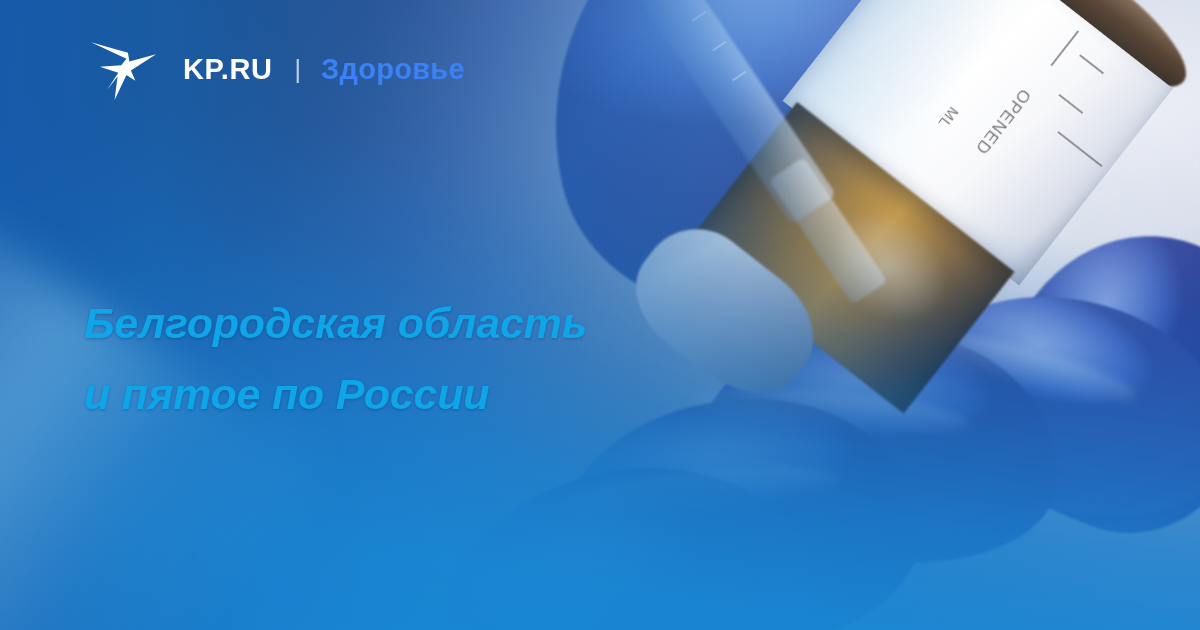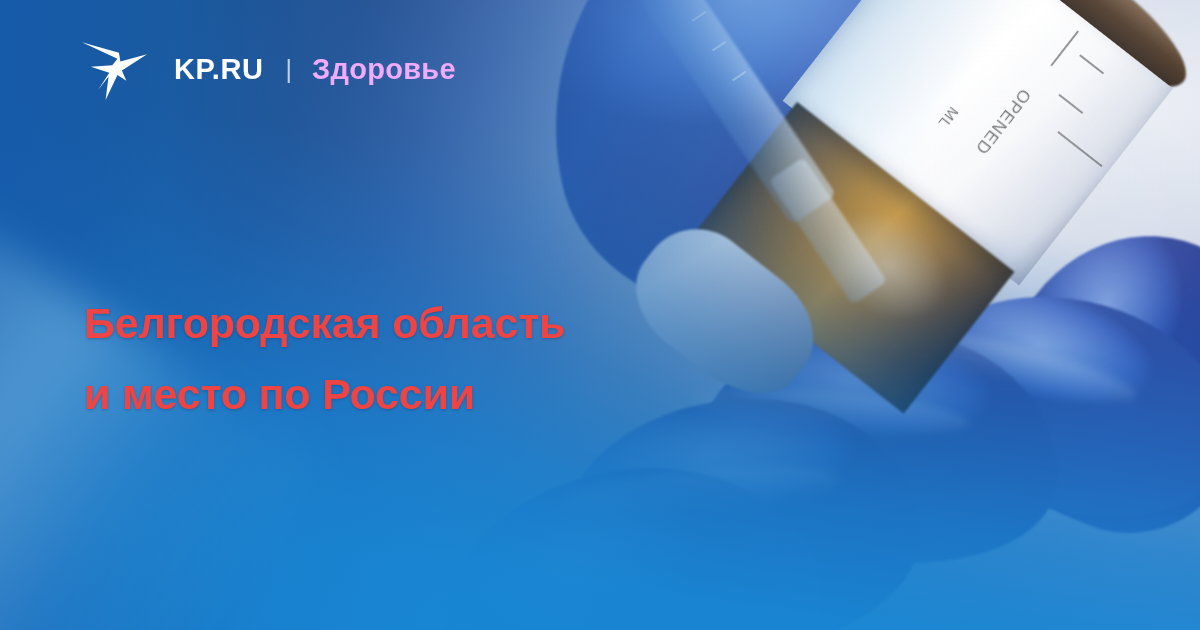--- a/index.html
+++ b/index.html
@@ -266,21 +266,21 @@
 
   
   .content {
     position: absolute;
     inset: 0;
   }
 
   
   .brand {
     position: absolute;
-    left: 76px; top: 32px;
+    left: 85px; top: 32px;
     display: flex;
     align-items: center;
     height: 74px;
   }
   .brand-logo {
     width: 74px;
     height: 74px;
     display: block;
     flex: 0 0 auto;
     margin-right: 24px;
@@ -295,43 +295,44 @@
   }
   .brand-sep {
     color: rgba(255,255,255,0.72);
     font-size: 25px;
     font-weight: 400;
     line-height: 1;
     margin: 0 20px 0 22px;
     white-space: nowrap;
   }
   .brand-section {
-    color: #f0abfc;
+    color: #3b82f6;
     font-size: 29px;
     font-weight: 700;
     letter-spacing: 0.3px;
     line-height: 1;
     white-space: nowrap;
   }
 
   
   .headline {
     position: absolute;
     left: 84px;
     top: 288px;
     width: 1010px;
   }
   .headline-line {
-    color: #ef4444;
+    color: #0ea5e9;
     font-size: 43px;
     font-weight: 700;
     line-height: 71px;
     letter-spacing: -0.2px;
     white-space: nowrap;
     text-shadow: 0 1px 3px rgba(10,30,70,0.28);
+    font-style: italic;
   }
 </style>
 </head>
 <body>
 
 <div id="card">
 
   <div class="photo-layer">
     <div class="bg-base"></div>
 
@@ -384,17 +385,17 @@
       <svg class="brand-logo" viewBox="0 0 100 100" aria-hidden="true">
         <path fill="#ffffff" d="M8 14 L56 36 L49 45 L20 47 L45 55 L30 78 L44 60 L40 92 L56 58 L68 66 L62 52 L96 30 L60 40 L58 28 Z"></path>
       </svg>
       <span class="brand-wordmark">KP.RU</span>
       <span class="brand-sep">|</span>
       <span class="brand-section">Здоровье</span>
     </div>
 
     <div class="headline">
       <div class="headline-line">Белгородская область</div>
-      <div class="headline-line">и место по России</div>
+      <div class="headline-line">и пятое по России</div>
     </div>
 
   </div>
 </div>
 
 </body></html>

